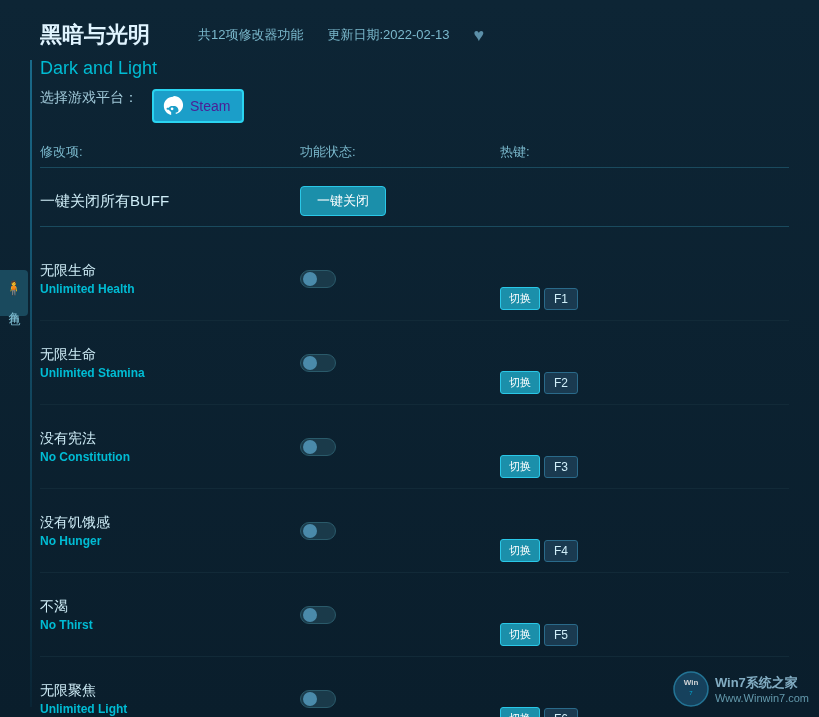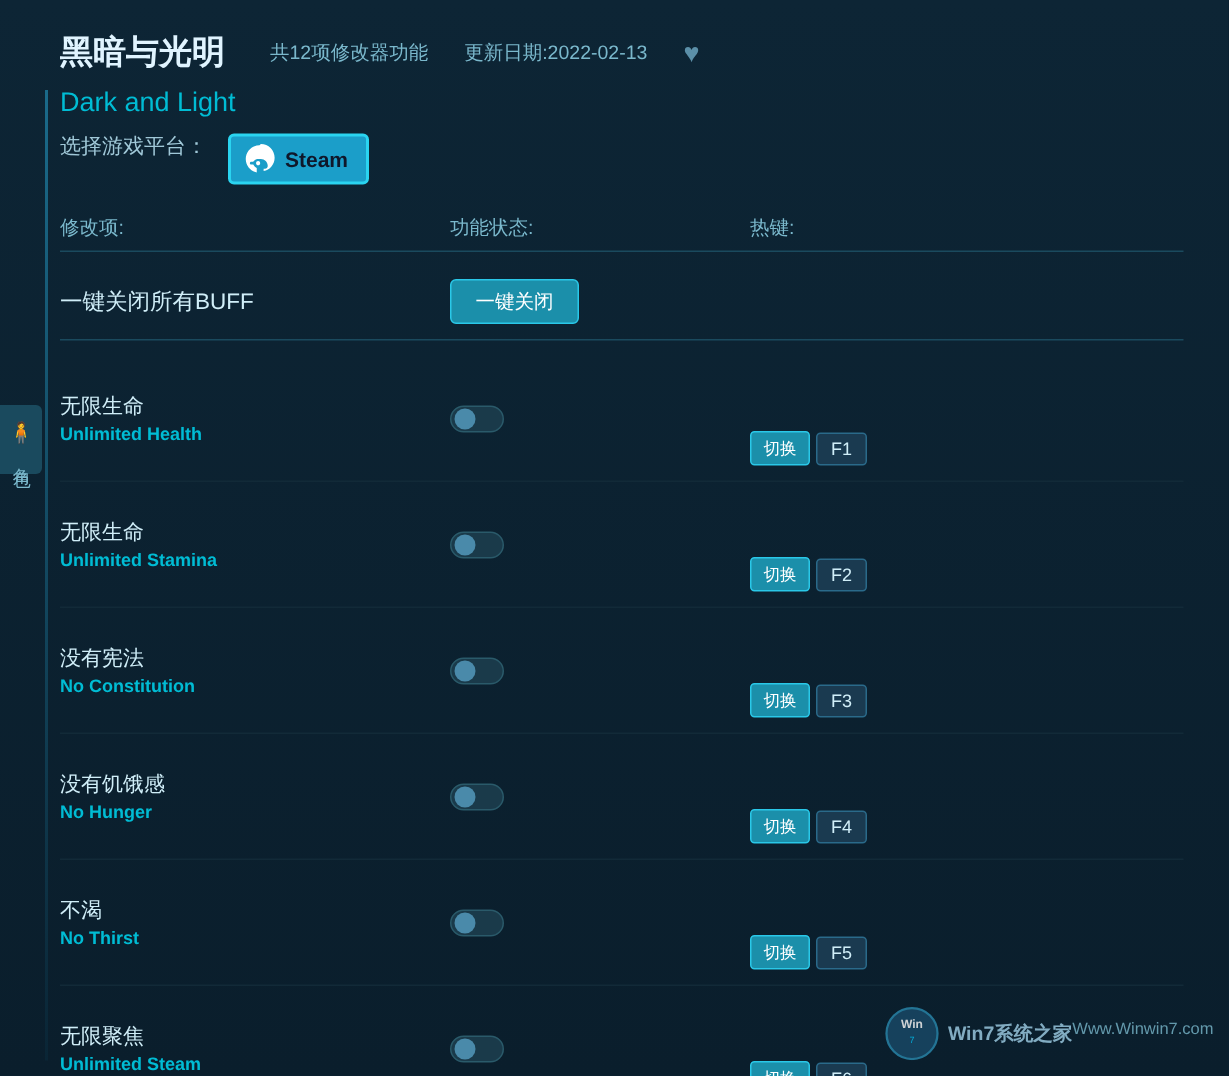--- a/index.html
+++ b/index.html
@@ -18,21 +18,21 @@
       height: 717px;
       background: linear-gradient(180deg, #0d2535 0%, #0a1e2c 100%);
       position: relative;
       padding: 20px 30px 20px 40px;
     }
 
     
     .header {
       display: flex;
       align-items: center;
-      gap: 30px;
+      gap: 48px;
       margin-bottom: 8px;
     }
     .game-title-cn {
       font-size: 22px;
       font-weight: bold;
       color: #e0f4ff;
     }
     .header-meta {
       display: flex;
       align-items: center;
@@ -65,23 +65,23 @@
       color: #a0c8d8;
     }
     .steam-btn {
       display: flex;
       align-items: center;
       gap: 6px;
       background: #1b9ec9;
       border: 2px solid #2ad4f0;
       border-radius: 4px;
       padding: 4px 12px 4px 8px;
-      color: #0f172a;
+      color: #4c1d95;
       font-size: 14px;
-      font-weight: bold;
+      font-weight: normal;
       cursor: pointer;
     }
     .steam-logo {
       width: 22px;
       height: 22px;
     }
 
     
     .table-headers {
       display: grid;
@@ -234,20 +234,21 @@
       align-items: center;
       gap: 6px;
       opacity: 0.8;
     }
     .watermark-logo {
       width: 36px;
       height: 36px;
     }
     .watermark-text {
       display: flex;
+      flex-direction: column;
       font-size: 11px;
       color: #7ab8cc;
     }
     .watermark-line1 { font-size: 13px; font-weight: bold; color: #a0d0e8; }
 
     
     .left-border {
       position: absolute;
       left: 30px;
       top: 60px;
@@ -368,21 +369,21 @@
         </div>
       </div>
       <div class="hotkey-container">
         <button class="hotkey-switch">切换</button>
         <span class="hotkey-key">F5</span>
       </div>
     </div>
       <div class="mod-row">
       <div>
         <div class="mod-name-cn">无限聚焦</div>
-        <div class="mod-name-en">Unlimited Steam</div>
+        <div class="mod-name-en">Unlimited Light</div>
       </div>
       <div class="toggle-container">
         <div class="toggle">
           <div class="toggle-knob"></div>
         </div>
       </div>
       <div class="hotkey-container">
         <button class="hotkey-switch">切换</button>
         <span class="hotkey-key">F6</span>
       </div>

